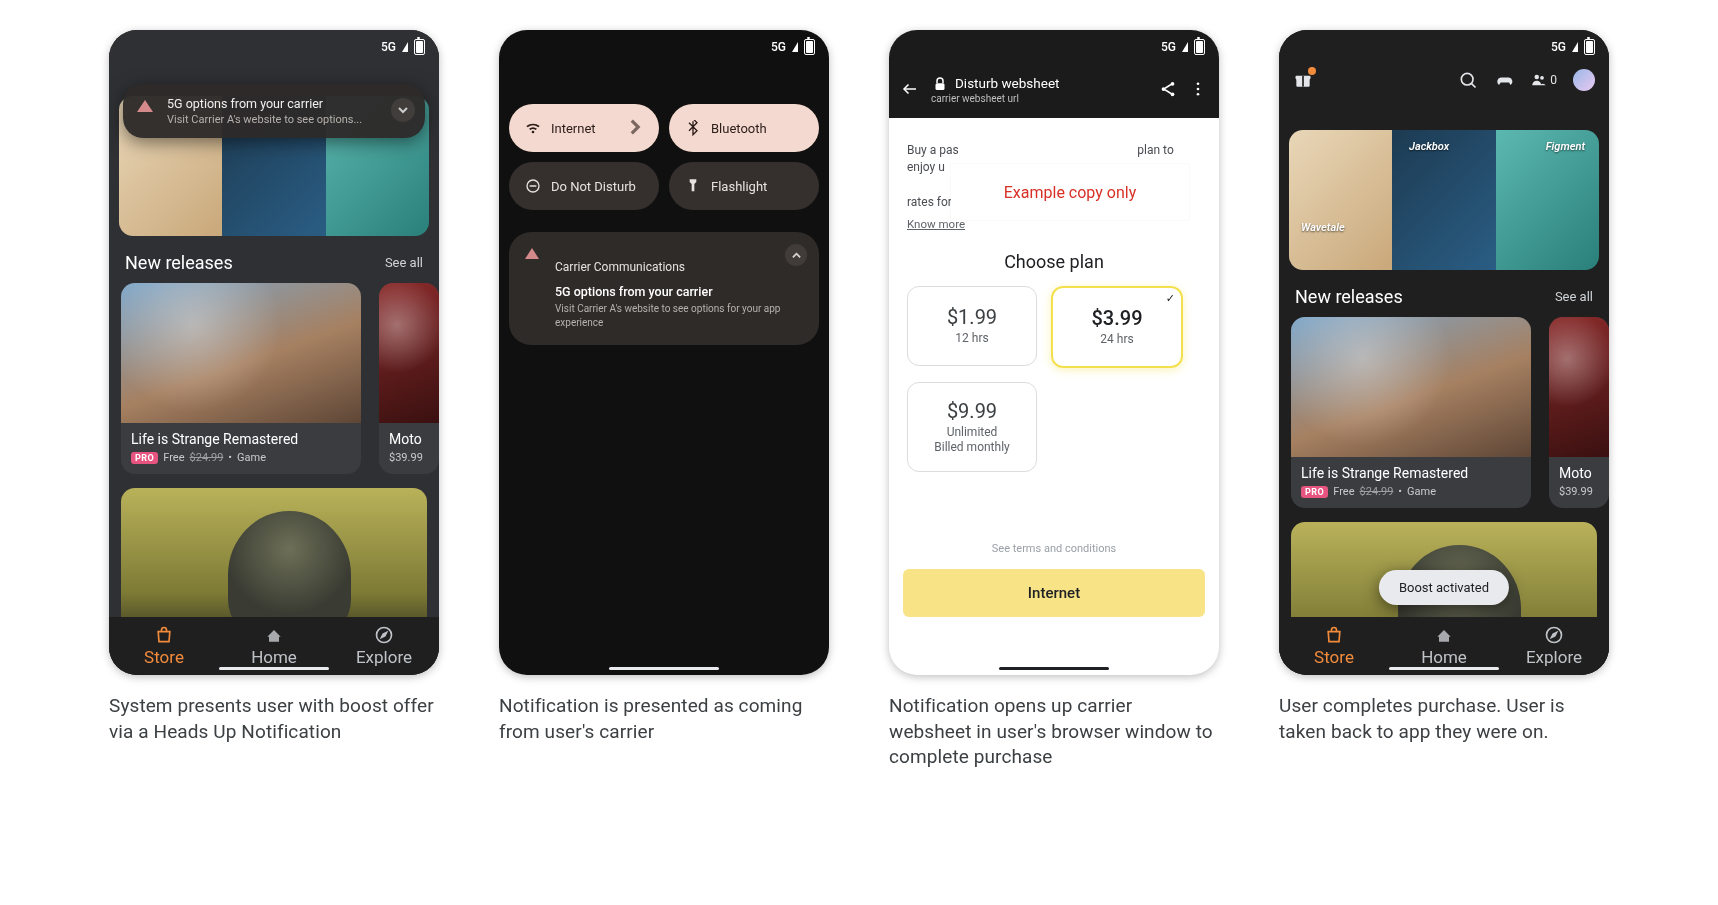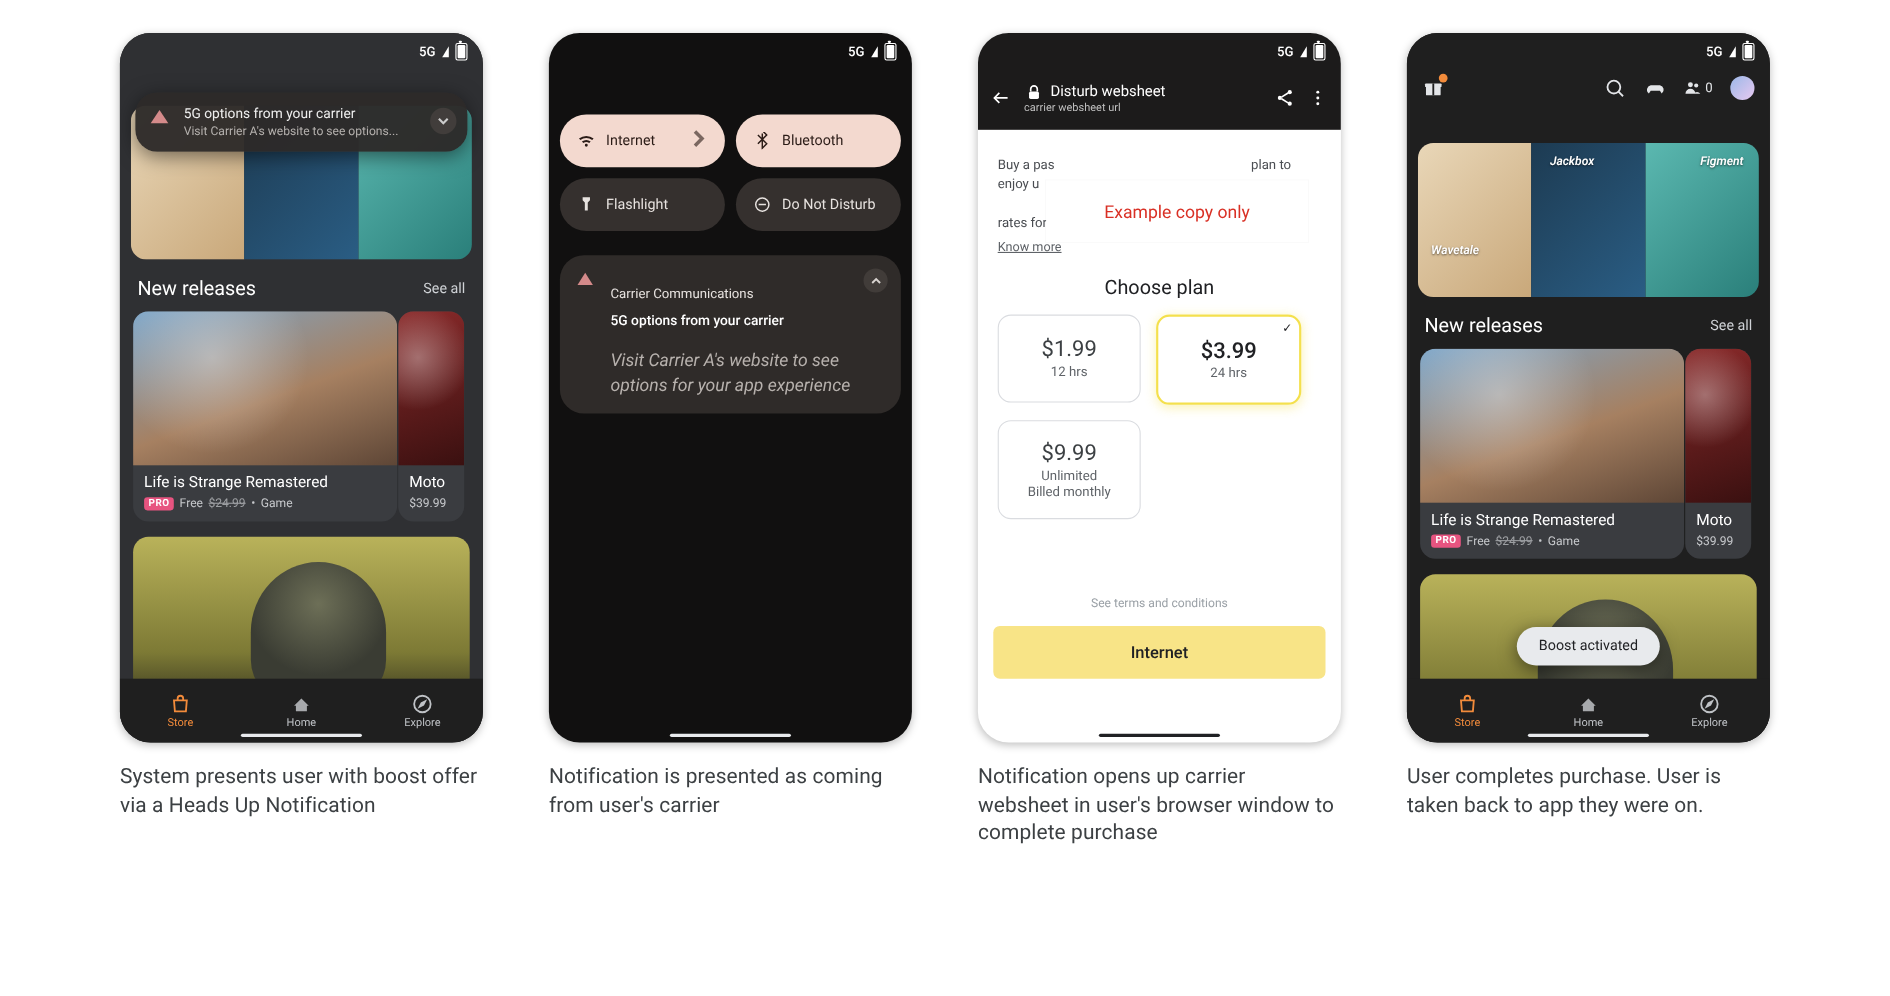--- a/index.html
+++ b/index.html
@@ -81,36 +81,36 @@
   .hun .tri-icon{position:absolute;left:14px;top:16px;width:0;height:0;border-left:8px solid transparent;border-right:8px solid transparent;border-bottom:12px solid #d48a8a;}
   .hun .title{font-size:12.5px;color:#eee;}
   .hun .body{font-size:11px;color:#b5b1ae;margin-top:2px;white-space:nowrap;overflow:hidden;text-overflow:ellipsis;}
   .hun .chev{position:absolute;right:10px;top:14px;width:24px;height:24px;border-radius:50%;background:#413d3b;display:flex;align-items:center;justify-content:center;}
   .hun .chev svg{width:10px;height:10px;stroke:#ccc;stroke-width:2;fill:none;}
 
   .section-head{display:flex;align-items:center;justify-content:space-between;padding:16px 16px 10px 16px;}
   .section-head .t{font-size:18px;color:#fff;font-weight:400;}
   .section-head .see{font-size:13px;color:#cfd2d6;}
 
-  .cards{display:flex;gap:1px;padding:0 0 0 12px;}
+  .cards{display:flex;gap:1px;padding:0 0 0 12px;justify-content:space-between;}
   .card{width:240px;flex:0 0 240px;background:#3a3c40;border-radius:14px;overflow:hidden;position:relative;}
   .card.small{width:60px;flex:0 0 60px;}
   .card .art{height:140px;background:linear-gradient(160deg,#7da6c9 0%,#a68061 55%,#5e4636 100%);position:relative;}
   .card .art::after{content:"";position:absolute;inset:0;background:radial-gradient(circle at 30% 30%,rgba(255,255,255,.35),transparent 45%);}
   .card .info{padding:8px 10px 10px 10px;}
   .card .name{font-size:14px;color:#fff;}
   .card .meta{font-size:11px;color:#c7c9cc;margin-top:4px;display:flex;align-items:center;gap:5px;}
   .pro{background:#e75480;color:#fff;font-size:9px;font-weight:700;padding:1px 4px;border-radius:3px;letter-spacing:.5px;}
   .strike{text-decoration:line-through;opacity:.7;}
 
   .big-art{margin:14px 12px 0 12px;height:150px;border-radius:14px;background:linear-gradient(180deg,#b9b25a 0%,#7d7a35 70%,#3d3c22 100%);position:relative;overflow:hidden;}
   .big-art::before{content:"";position:absolute;left:35%;right:25%;top:15%;bottom:0;background:radial-gradient(circle at 50% 30%,#6d6f57,#3a3c33 60%);border-radius:50% 50% 30% 30%;}
 
   .tabbar{position:absolute;left:0;right:0;bottom:0;height:58px;background:#1f1f1f;display:flex;}
-  .tab{flex:1;display:flex;flex-direction:column;align-items:center;justify-content:center;gap:2px;font-size:10px;color:#bfc2c6;}
+  .tab{flex:1;display:flex;flex-direction:column;align-items:center;justify-content:center;gap:2px;font-size:17px;color:#bfc2c6;}
   .tab.active{color:#f28b3b;}
   .tab svg{width:20px;height:20px;}
 
   .topbar{position:absolute;top:32px;left:0;right:0;height:36px;display:flex;align-items:center;justify-content:flex-end;gap:16px;padding:0 14px;}
   .topbar .ic{width:20px;height:20px;color:#e3e5e8;}
   .topbar .count{font-size:12px;color:#e3e5e8;display:flex;align-items:center;gap:2px;}
   .avatar{width:22px;height:22px;border-radius:50%;background:linear-gradient(135deg,#9bb8e8,#e8c9f0);}
   .gift{position:relative;}
   .gift .dot{position:absolute;top:-3px;right:-3px;width:8px;height:8px;border-radius:50%;background:#f28b3b;}
 
@@ -122,21 +122,21 @@
   .qs-tile{flex:1;height:48px;border-radius:24px;display:flex;align-items:center;gap:10px;padding:0 16px;font-size:13px;}
   .qs-tile.on{background:#f3d9cf;color:#2b1c17;}
   .qs-tile.off{background:#35302e;color:#e7e2df;}
   .qs-tile .chev{margin-left:auto;opacity:.6;}
   .qs-tile svg{width:16px;height:16px;flex:0 0 16px;}
 
   .notif{margin:22px 10px;background:#2f2b29;border-radius:22px;padding:28px 14px 16px 46px;position:relative;}
   .notif .tri-icon{position:absolute;left:16px;top:16px;width:0;height:0;border-left:7px solid transparent;border-right:7px solid transparent;border-bottom:11px solid #d48a8a;}
   .notif .app{font-size:12px;color:#e7e2df;}
   .notif .ttl{font-size:12.5px;color:#fff;margin-top:10px;font-weight:500;}
-  .notif .bod{font-size:16px;color:#b7b1ad;margin-top:18px;line-height:1.35;font-style:italic;}
+  .notif .bod{font-size:10px;color:#b7b1ad;margin-top:3px;line-height:1.35;}
   .notif .exp{position:absolute;right:12px;top:12px;width:22px;height:22px;border-radius:50%;background:#413c39;display:flex;align-items:center;justify-content:center;}
   .notif .exp svg{width:9px;height:9px;stroke:#d8d3cf;stroke-width:2;fill:none;}
 
   
   .ws-bar{background:#1c1b1b;color:#fff;height:58px;display:flex;align-items:center;padding:0 12px;gap:12px;}
   .ws-bar svg{width:18px;height:18px;}
   .ws-title-block{display:flex;flex-direction:column;line-height:1.1;}
   .ws-title{font-size:13.5px;display:flex;align-items:center;gap:6px;}
   .ws-sub{font-size:10px;color:#bfbfbf;}
   .ws-bar .sp{flex:1;}
@@ -273,31 +273,31 @@
           </div>
           <div class="qs-tile on">
             <svg viewBox="0 0 24 24" fill="none" stroke="currentColor" stroke-width="2">
                 <path d="M12 2v20l6-6-12-12m0 12 12-12-6-6"></path>
               </svg>
             <span>Bluetooth</span>
           </div>
         </div>
         <div class="qs-row">
           <div class="qs-tile off">
-            <svg viewBox="0 0 24 24" fill="currentColor">
-                <path d="M7 2h10v4l-3 3v11h-4V9L7 6z"></path>
-              </svg>
-            <span>Flashlight</span>
-          </div>
-          <div class="qs-tile off">
             <svg viewBox="0 0 24 24" fill="none" stroke="currentColor" stroke-width="2">
                 <circle cx="12" cy="12" r="9"></circle>
                 <line x1="7" y1="12" x2="17" y2="12"></line>
               </svg>
             <span>Do Not Disturb</span>
+          </div>
+          <div class="qs-tile off">
+            <svg viewBox="0 0 24 24" fill="currentColor">
+                <path d="M7 2h10v4l-3 3v11h-4V9L7 6z"></path>
+              </svg>
+            <span>Flashlight</span>
           </div>
         </div>
       </div>
 
       <div class="notif">
         <div class="tri-icon"></div>
         <div class="app">Carrier Communications</div>
         <div class="exp">
           <svg viewBox="0 0 10 10">
               <polyline points="1,7 5,3 9,7"></polyline>

